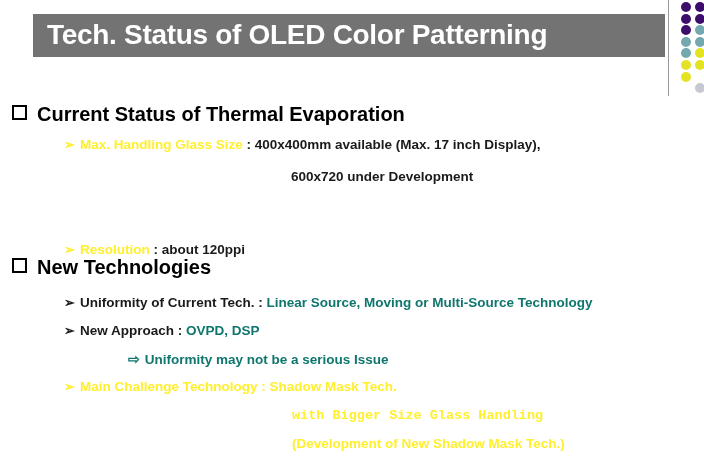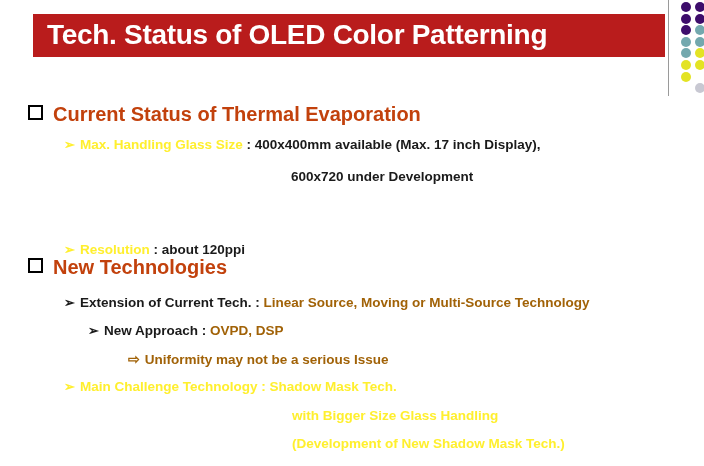--- a/index.html
+++ b/index.html
@@ -47,21 +47,21 @@
     z-index: 2;
   }
 
   
   #title-bar {
     position: absolute;
     left: 33px;
     top: 14px;
     width: 632px;
     height: 43px;
-    background: #b91c1c;
+    background: #737373;
     z-index: 1;
   }
   #title-text {
     position: absolute;
     left: 14px;
     top: 50%;
     transform: translateY(-52%);
     color: #ffffff;
     font-size: 28px;
     font-weight: bold;
@@ -75,24 +75,24 @@
     left: 0;
     top: 0;
     width: 704px;
     height: 466px;
   }
 
   .section { position: absolute; left: 0; width: 704px; }
 
   .section-head {
     position: absolute;
-    left: 28px;
+    left: 12px;
     font-size: 20px;
     font-weight: bold;
-    color: #c2410c;
+    color: #000000;
     white-space: nowrap;
   }
   .section-head .sq {
     display: inline-block;
     width: 11px;
     height: 11px;
     border: 2px solid #000000;
     margin-right: 10px;
     vertical-align: 1px;
   }
@@ -112,21 +112,21 @@
   }
   .dbl-arrow {
     display: inline-block;
     margin-right: 5px;
     font-size: 14px;
     font-weight: bold;
   }
 
   .c-yellow { color: #ffef2e; }
   .c-black  { color: #1a1a1a; }
-  .c-pink   { color: #a16207; }
+  .c-pink   { color: #0f766e; }
 </style>
 </head>
 <body>
 
 <div id="title-bar">
   <span id="title-text">Tech. Status of OLED Color Patterning</span>
 </div>
 
 <div id="header-rule"></div>
 
@@ -168,33 +168,33 @@
     </div>
   </div>
 
   <div class="section">
 
     <div class="section-head" style="top:256px;">
       <span class="sq"></span><span>New Technologies</span>
     </div>
 
     <div class="line" style="left:64px; top:296px;">
-      <span class="arrow-bullet c-black">➢</span><span class="c-black">Extension of Current Tech. : </span><span class="c-pink">Linear Source, Moving or Multi-Source Technology</span>
-    </div>
-
-    <div class="line" style="left:64px; top:324px;margin-left:24px;">
+      <span class="arrow-bullet c-black">➢</span><span class="c-black">Uniformity of Current Tech. : </span><span class="c-pink">Linear Source, Moving or Multi-Source Technology</span>
+    </div>
+
+    <div class="line" style="left:64px; top:324px;">
       <span class="arrow-bullet c-black">➢</span><span class="c-black">New Approach : </span><span class="c-pink">OVPD, DSP</span>
     </div>
 
     <div class="line" style="left:128px; top:352px;">
       <span class="dbl-arrow c-pink">⇨</span><span class="c-pink">Uniformity may not be a serious Issue</span>
     </div>
 
     <div class="line" style="left:64px; top:380px;">
       <span class="arrow-bullet c-yellow">➢</span><span class="c-yellow">Main Challenge Technology : Shadow Mask Tech.</span>
     </div>
 
-    <div class="line c-yellow" style="left:292px; top:409px;">with Bigger Size Glass Handling</div>
+    <div class="line c-yellow" style="left:292px; top:409px;font-family:Liberation Mono, monospace;">with Bigger Size Glass Handling</div>
 
     <div class="line c-yellow" style="left:292px; top:437px;">(Development of New Shadow Mask Tech.)</div>
   </div>
 
 </div>
 
 </body></html>

